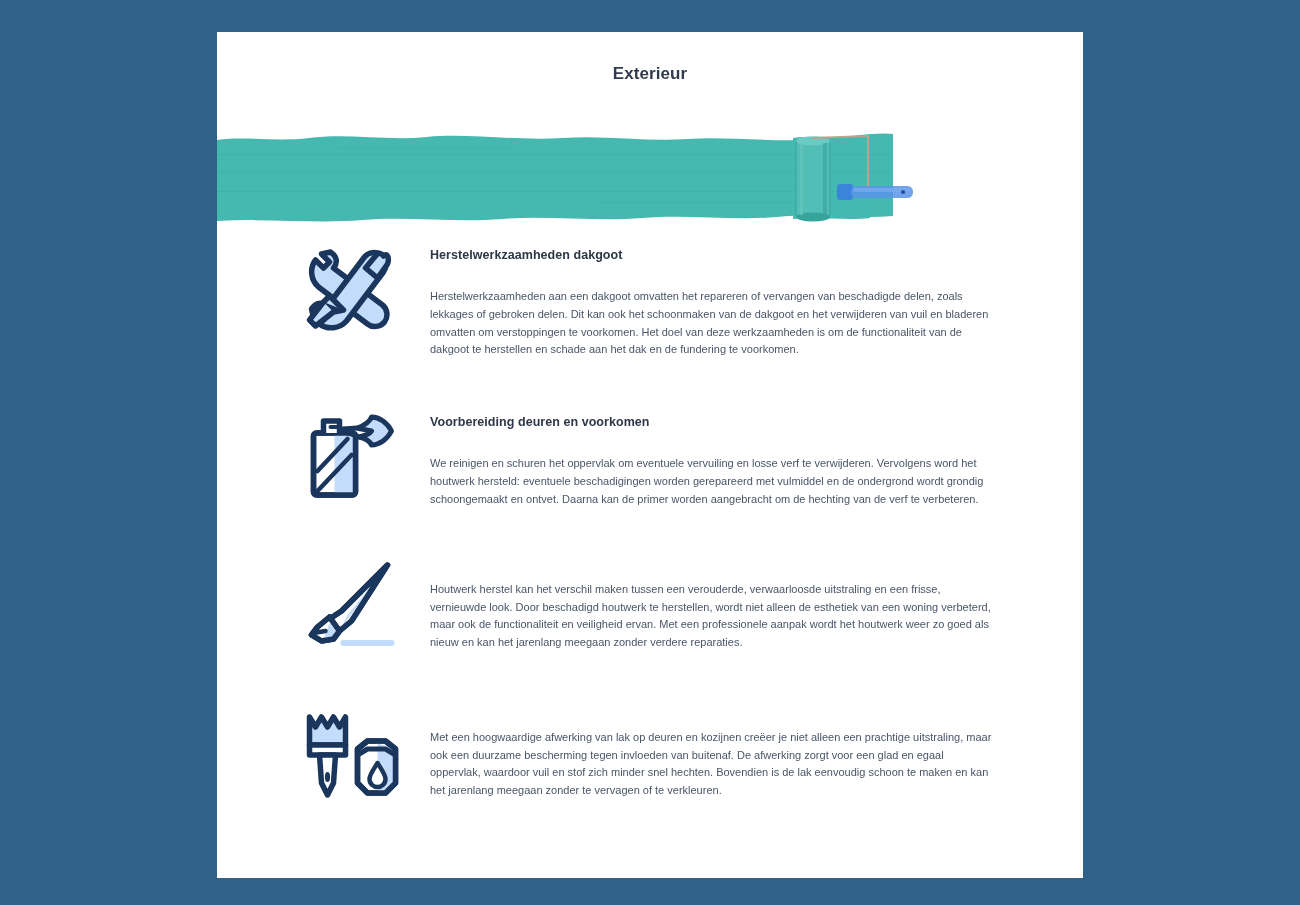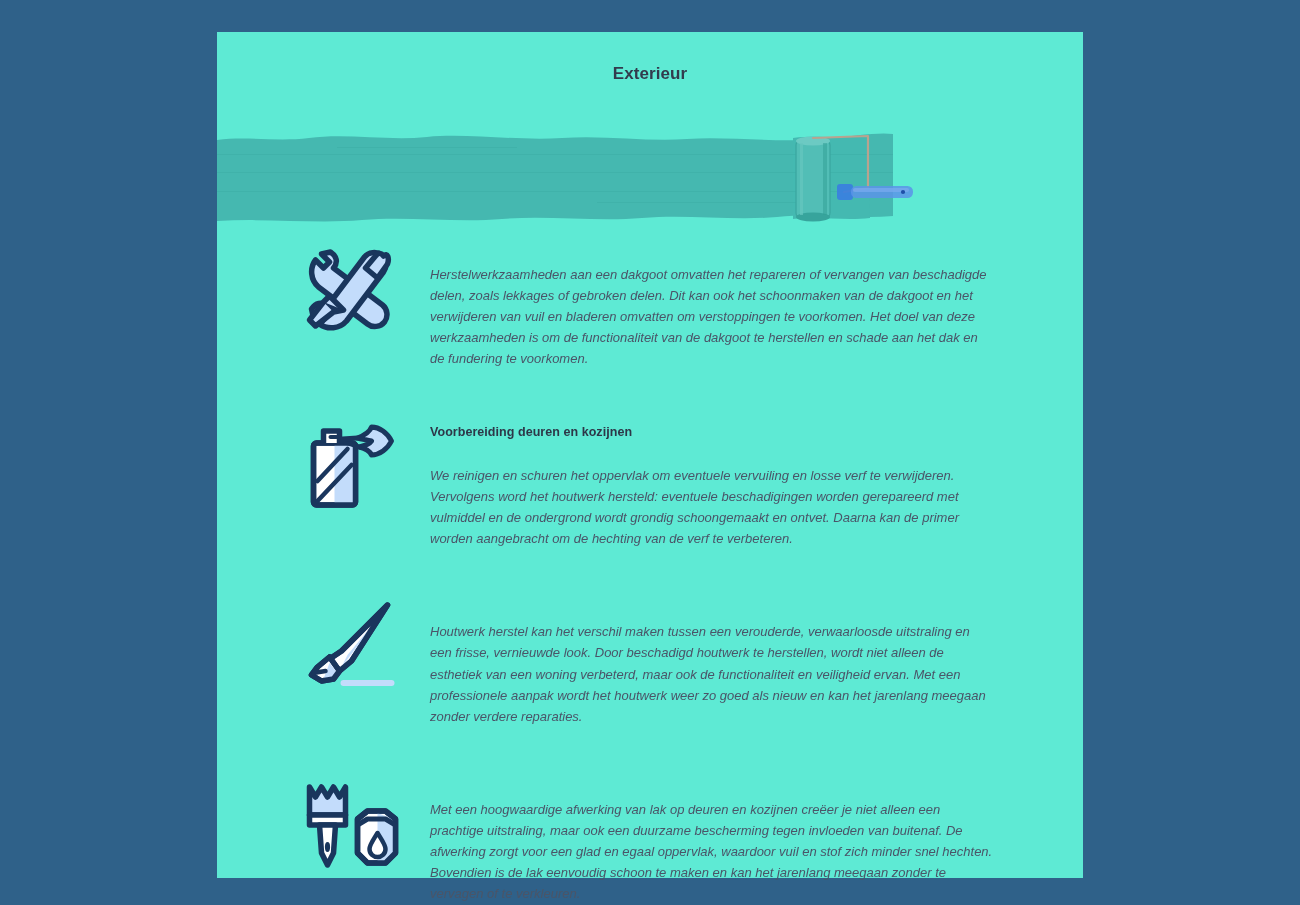--- a/index.html
+++ b/index.html
@@ -14,21 +14,21 @@
     overflow: hidden;
   }
 
   
   #page-card {
     position: absolute;
     left: 217px;
     top: 32px;
     width: 866px;
     height: 846px;
-    background: #5eead4;
+    background: #ffffff;
   }
 
   
   #doc-title {
     position: absolute;
     left: 0;
     top: 32px;
     width: 866px;
     text-align: center;
     font-size: 17px;
@@ -83,25 +83,24 @@
     max-width: 565px;
   }
   .section-heading {
     font-size: 12.5px;
     font-weight: bold;
     color: #2d3748;
     margin: 10px 0 0 0;
     letter-spacing: 0.05px;
   }
   .section-body {
-    font-size: 13px;
+    font-size: 11px;
     line-height: 1.62;
     color: #4a5568;
     margin: 26px 0 0 0;
-    font-style: italic;
   }
 </style>
 </head>
 <body>
 
 <div id="page-card">
 
   <div id="doc-title">Exterieur</div>
 
   <div id="banner">
@@ -186,20 +185,21 @@
           </g>
 
           <g fill="#c3dcfb" stroke="#1a365d" stroke-width="5.5" stroke-linejoin="round" stroke-linecap="round">
             <path d="M84,16 C88,12 90,18 88,24 L78,38 L66,28 L76,16 C79,12 82,13 84,16 Z"></path>
             <path d="M34,72 L16,86 L10,80 L24,62 L30,56 L44,70 Z"></path>
             <path d="M24,62 L44,70 L34,72 Z" fill="#1a365d" stroke="none"></path>
           </g>
         </svg>
       </div>
       <div class="section-text">
+        <h3 class="section-heading">Herstelwerkzaamheden dakgoot</h3>
         <p class="section-body">Herstelwerkzaamheden aan een dakgoot omvatten het repareren of vervangen van beschadigde delen, zoals lekkages of gebroken delen. Dit kan ook het schoonmaken van de dakgoot en het verwijderen van vuil en bladeren omvatten om verstoppingen te voorkomen. Het doel van deze werkzaamheden is om de functionaliteit van de dakgoot te herstellen en schade aan het dak en de fundering te voorkomen.</p>
       </div>
     </div>
 
     <div class="section">
       <div class="section-icon">
         <svg viewBox="0 0 100 100" aria-hidden="true">
 
           <rect x="14" y="26" width="42" height="62" rx="3" fill="#ffffff" stroke="#1a365d" stroke-width="5.5" stroke-linejoin="round"></rect>
 
@@ -214,21 +214,21 @@
           <path d="M24,26 L24,14 L40,14 L40,26" fill="#ffffff" stroke="#1a365d" stroke-width="5.5" stroke-linejoin="round"></path>
           <line x1="31" y1="20" x2="37" y2="20" stroke="#1a365d" stroke-width="4" stroke-linecap="round"></line>
 
           <path d="M72,10 C80,10 88,16 92,24 C88,32 80,38 72,38
                    C70,33 64,31 60,30 C64,29 70,27 72,24
                    C68,23 62,22 58,21 C63,19 70,16 72,10 Z" fill="#c3dcfb" stroke="#1a365d" stroke-width="5" stroke-linejoin="round"></path>
           <path d="M60,30 L43,24 M58,21 L43,22" stroke="#1a365d" stroke-width="5" stroke-linecap="round"></path>
         </svg>
       </div>
       <div class="section-text">
-        <h3 class="section-heading">Voorbereiding deuren en kozijnen</h3>
+        <h3 class="section-heading">Voorbereiding deuren en voorkomen</h3>
         <p class="section-body">We reinigen en schuren het oppervlak om eventuele vervuiling en losse verf te verwijderen. Vervolgens word het houtwerk hersteld: eventuele beschadigingen worden gerepareerd met vulmiddel en de ondergrond wordt grondig schoongemaakt en ontvet. Daarna kan de primer worden aangebracht om de hechting van de verf te verbeteren.</p>
       </div>
     </div>
 
     <div class="section">
       <div class="section-icon">
         <svg viewBox="0 0 100 100" aria-hidden="true">
 
           <path d="M88,8 L42,54 L30,62 L40,74 L52,64 Z" fill="#ffffff" stroke="#1a365d" stroke-width="5.5" stroke-linejoin="round"></path>
           <path d="M86,12 L48,58 L42,70 L88,10 Z" fill="#c3dcfb"></path>

